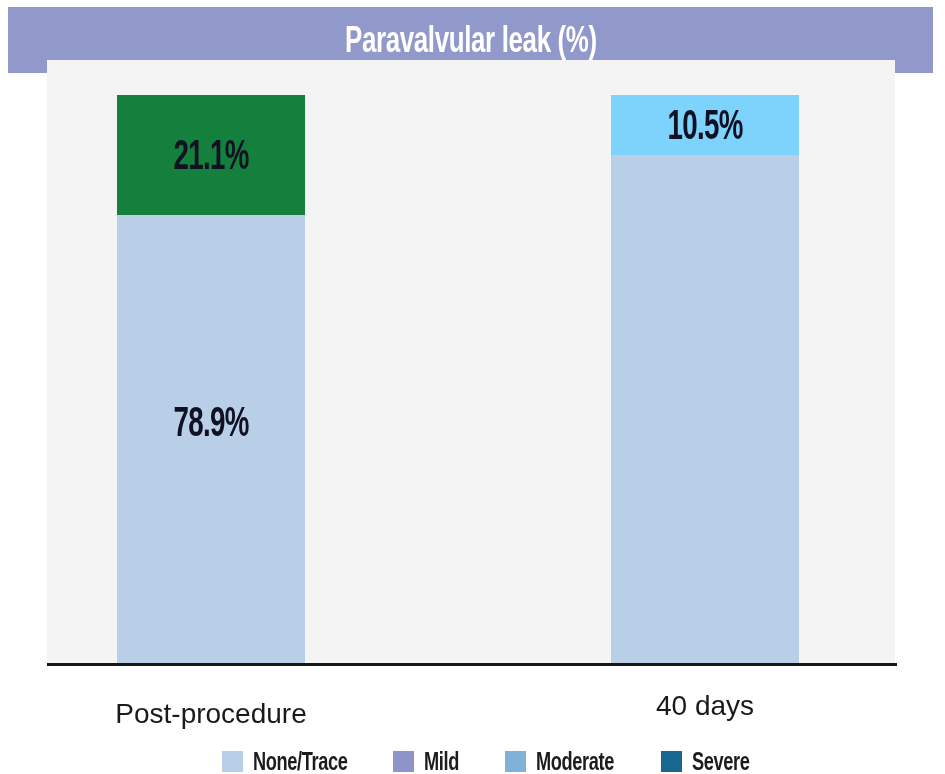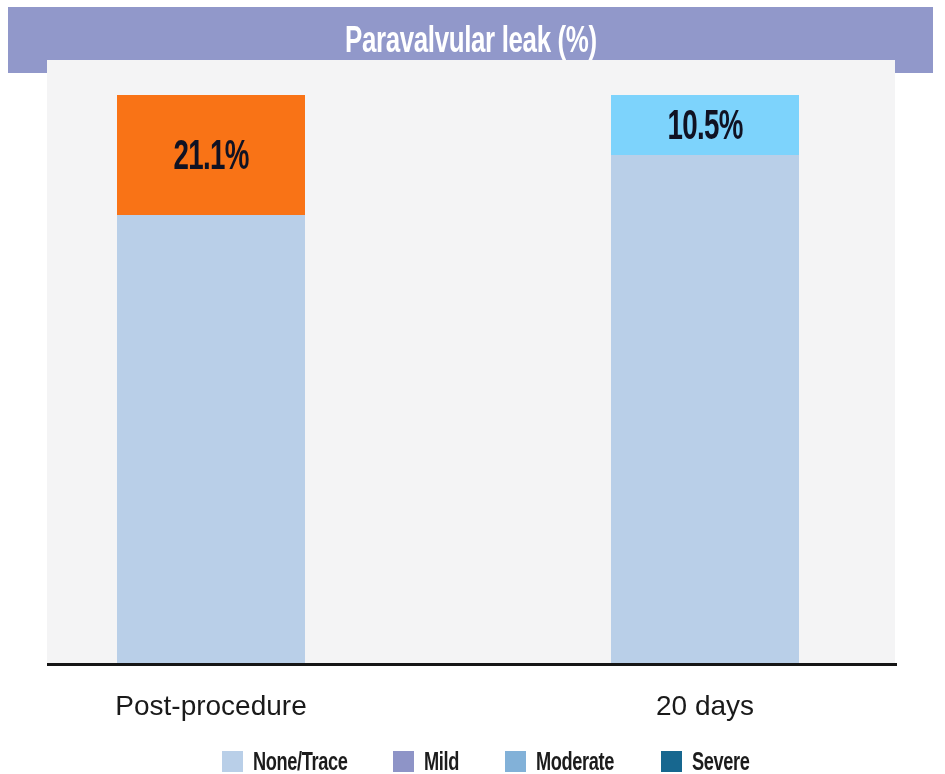--- a/index.html
+++ b/index.html
@@ -66,21 +66,21 @@
     width: 850px; height: 3px;
   }
   .x-label {
     position: absolute;
     top: 690px;
     width: 350px;
     text-align: center;
     font-size: 28px;
     color: #1a1a1a;
   }
-  .x-label-1 { left: 36px; }
+  .x-label-1 { left: 36px; margin-top: 8px; }
   .x-label-2 { left: 530px; }
   .legend {
     position: absolute;
     left: 222px; top: 746px;
     display: flex; align-items: center;
     gap: 44px;
   }
   .legend-item { display: flex; align-items: center; }
   .legend-swatch { width: 21px; height: 21px; margin-right: 10px; flex: none; }
   .legend-label-box { display: inline-block; overflow: visible; white-space: nowrap; }
@@ -104,37 +104,40 @@
 
 <div class="stage">
 
   <header class="banner" style="background-color: rgb(145, 152, 202);">
     <span class="banner-title">Paravalvular leak (%)</span>
   </header>
 
   <div class="plot" style="background-color: rgb(244, 244, 245);"></div>
 
   <div class="bar bar-1">
-    <div class="seg seg-mild" style="background-color: #f97316; height: 119.8px;">
+    <div class="seg seg-mild" style="background-color: #15803d; height: 119.8px;">
       <span class="val">21.1%</span>
     </div>
     <div class="seg seg-none" style="background-color: rgb(185, 207, 232);"></div>
+    <div class="val-none-wrap">
+      <span class="val">78.9%</span>
+    </div>
   </div>
 
   <div class="bar bar-2">
     <div class="seg seg-mild" style="background-color: #7dd3fc; height: 59.6px;">
       <span class="val">10.5%</span>
     </div>
     <div class="seg seg-none" style="background-color: rgb(185, 207, 232);"></div>
   </div>
 
   <div class="axis-line" style="background-color: rgb(22, 22, 22);"></div>
 
   <div class="x-label x-label-1">Post-procedure</div>
-  <div class="x-label x-label-2">20 days</div>
+  <div class="x-label x-label-2">40 days</div>
 
   <div class="legend">
     <div class="legend-item">
       <span class="legend-swatch" style="background-color: rgb(185, 207, 232);"></span>
       <span class="legend-label-box w-nt">
         <span class="legend-label">None/Trace</span>
       </span>
     </div>
     <div class="legend-item">
       <span class="legend-swatch" style="background-color: rgb(142, 148, 199);"></span>

